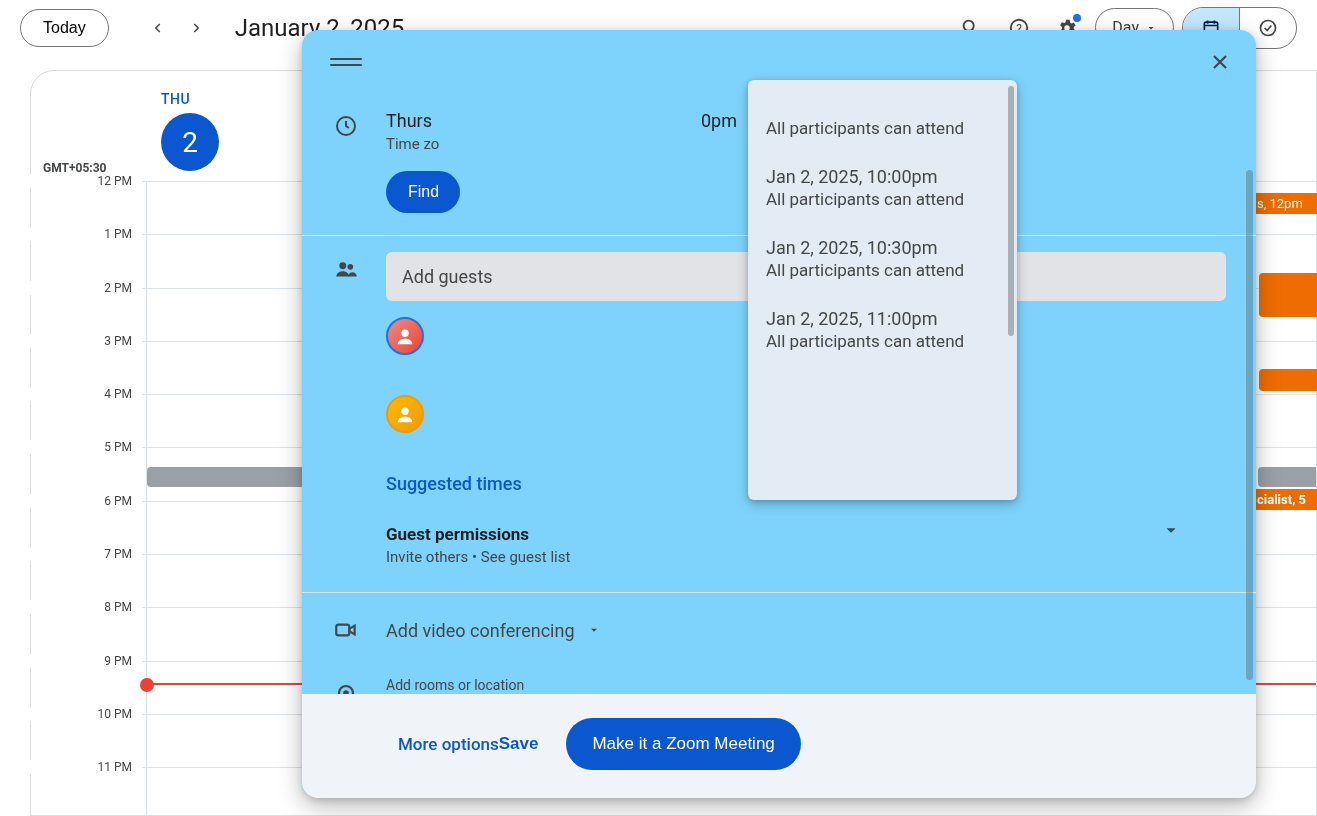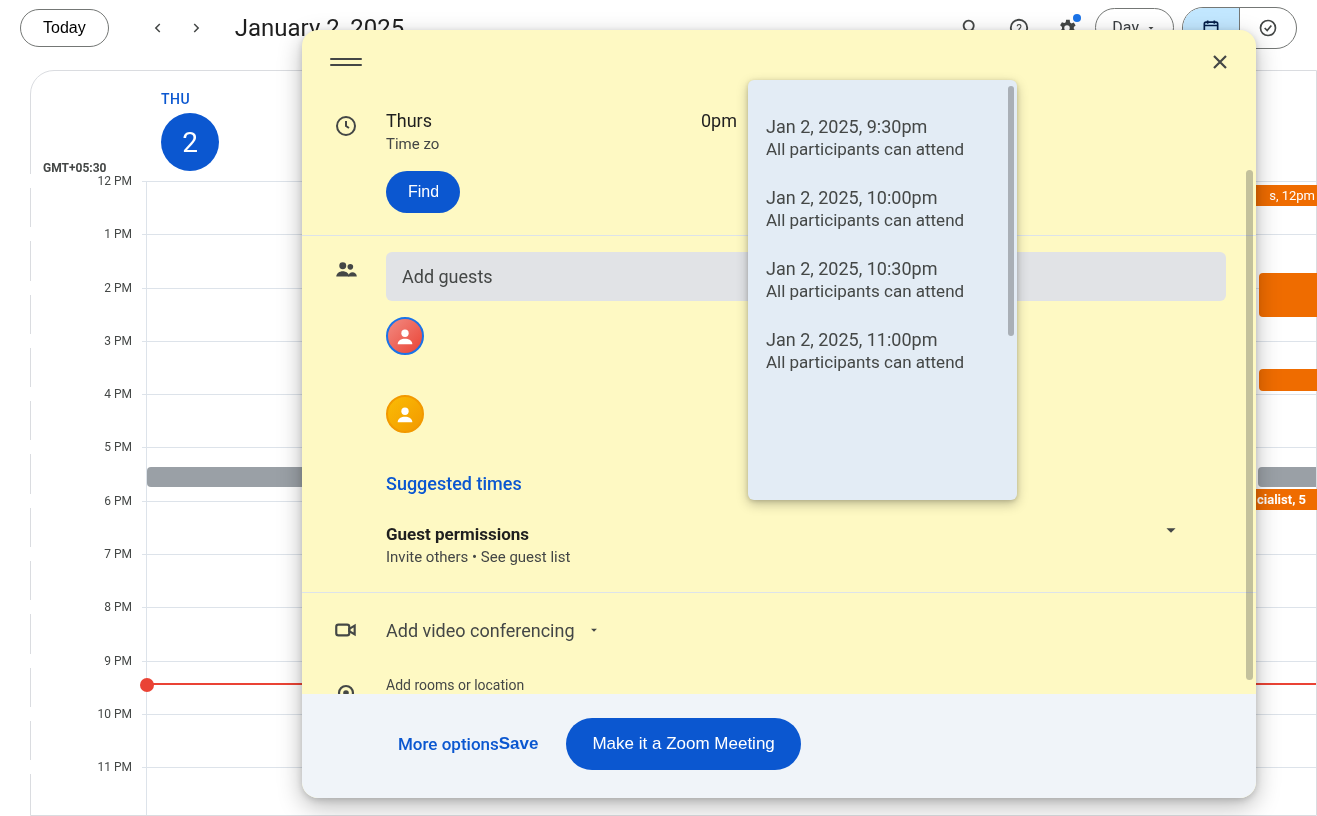--- a/index.html
+++ b/index.html
@@ -133,21 +133,21 @@
   .orange-block {
     position:absolute; background:#ef6c00; right:-1px;
     color:#fff; font-size:13px; padding:3px 2px 3px 6px; overflow:hidden; white-space:nowrap;
     border-radius:4px 0 0 4px;
   }
 
   .modal {
     position:absolute;
     top: 30px; left: 302px;
     width: 954px; height: 768px;
-    background: #fef9c3;
+    background: #7dd3fc;
     border-radius: 16px;
     box-shadow: 0 8px 24px rgba(0,0,0,0.28), 0 2px 6px rgba(0,0,0,0.15);
     overflow:hidden;
   }
   .modal-top {
     display:flex; align-items:center; justify-content:space-between;
     padding: 14px 18px 0 28px;
   }
   .drag-handle { width:32px; display:flex; flex-direction:column; gap:4px;}
   .drag-handle div { height:2px; background:#444746; border-radius:1px;}
@@ -349,21 +349,21 @@
         <div class="time-row">
           <div class="time-label">11 PM</div>
         </div>
       </div>
     <div class="time-grid-inner">
       <div class="now-line" style="top:502px;">
         <div class="now-dot"></div>
       </div>
       <div class="grey-block" style="top:286px; left:0; width:160px;"></div>
       <div class="grey-block" style="top:286px; right:0; width:58px; border-radius:4px 0 0 4px;"></div>
-      <div class="orange-block" style="top:4px; width:66px;text-align:right;">s, 12pm</div>
+      <div class="orange-block" style="top:12px; width:66px;">s, 12pm</div>
       <div class="orange-block" style="top:92px; width:58px; height:44px; padding:2px;"></div>
       <div class="orange-block" style="top:188px; width:58px; height:22px;"></div>
       <div class="orange-block" style="top:308px; width:66px;font-weight:bold;">cialist, 5</div>
     </div>
   </div>
 </div>
 
 <div class="modal">
   <div class="modal-top">
     <div class="drag-handle">
@@ -467,21 +467,20 @@
       <button class="save-btn">Save</button>
       <button class="zoom-btn">Make it a Zoom Meeting</button>
     </div>
   </div>
 
   <div class="modal-scrollbar"></div>
 
   <div class="suggestions-popup">
     <div id="sugg-list">
         <div class="suggestion-item">
-          <div class="sugg-time">Jan 2, 2025, 9:30pm</div>
           <div class="sugg-sub">All participants can attend</div>
         </div>
         <div class="suggestion-item">
           <div class="sugg-time">Jan 2, 2025, 10:00pm</div>
           <div class="sugg-sub">All participants can attend</div>
         </div>
         <div class="suggestion-item">
           <div class="sugg-time">Jan 2, 2025, 10:30pm</div>
           <div class="sugg-sub">All participants can attend</div>
         </div>

